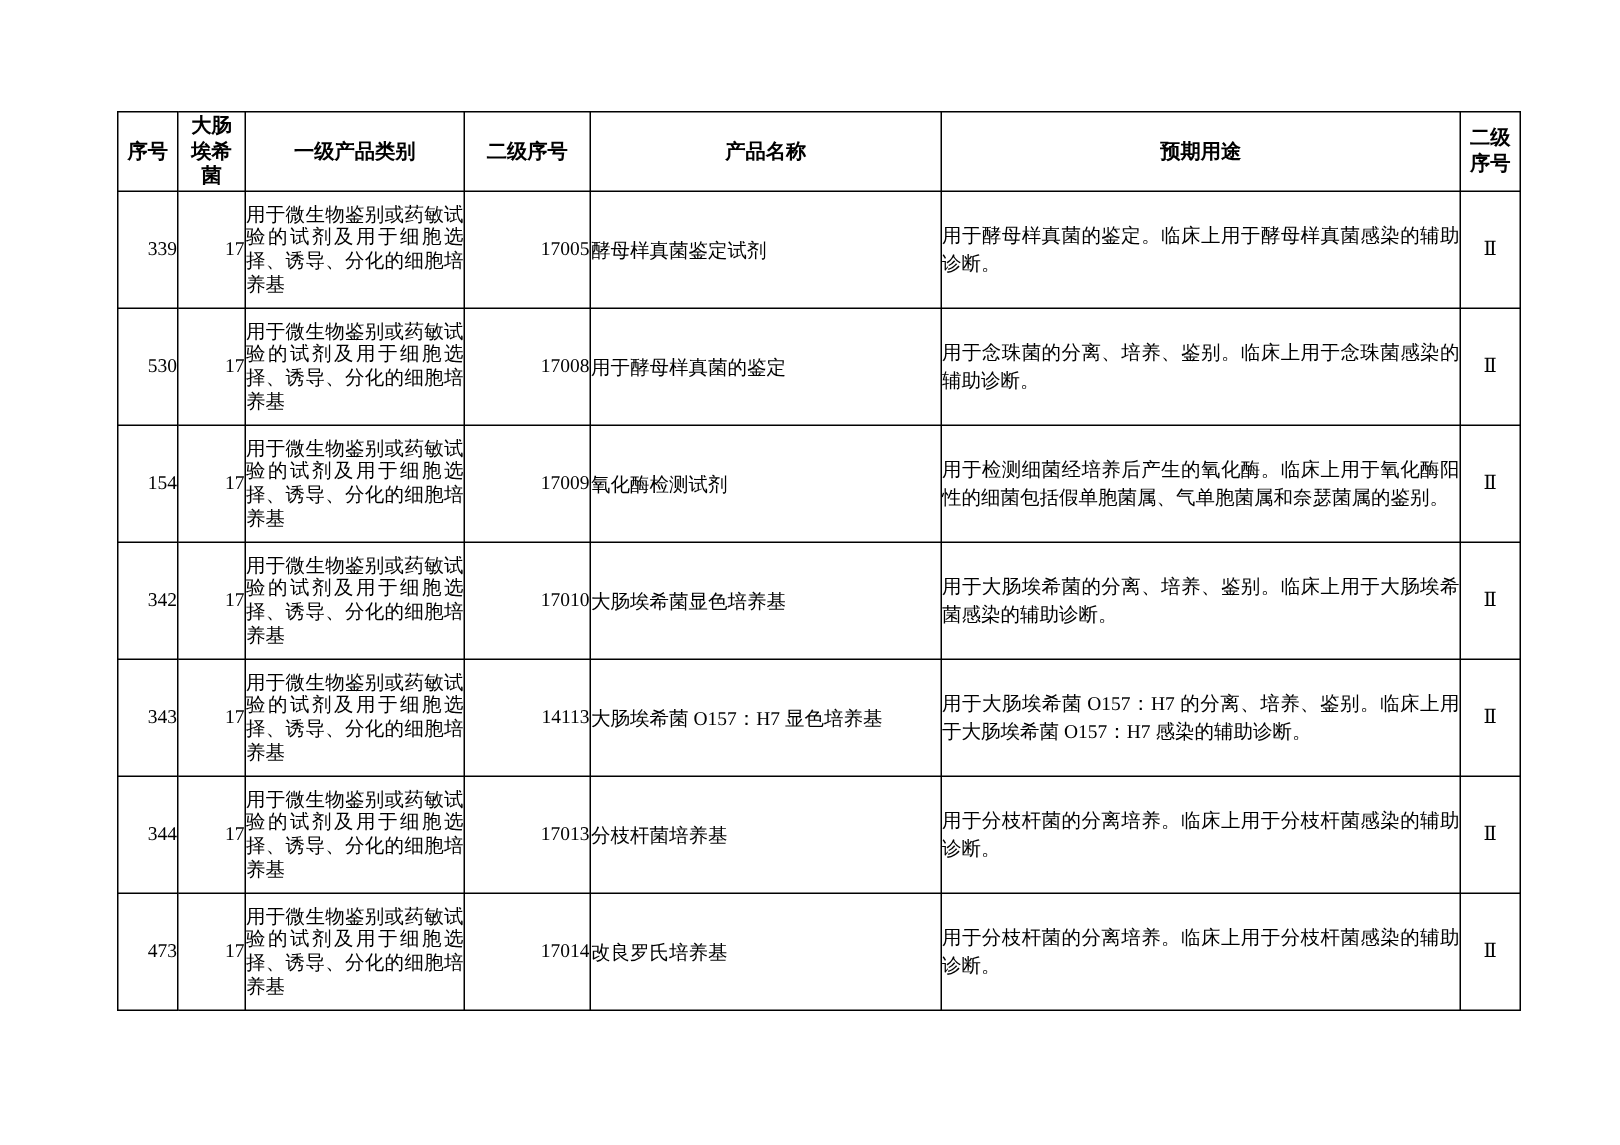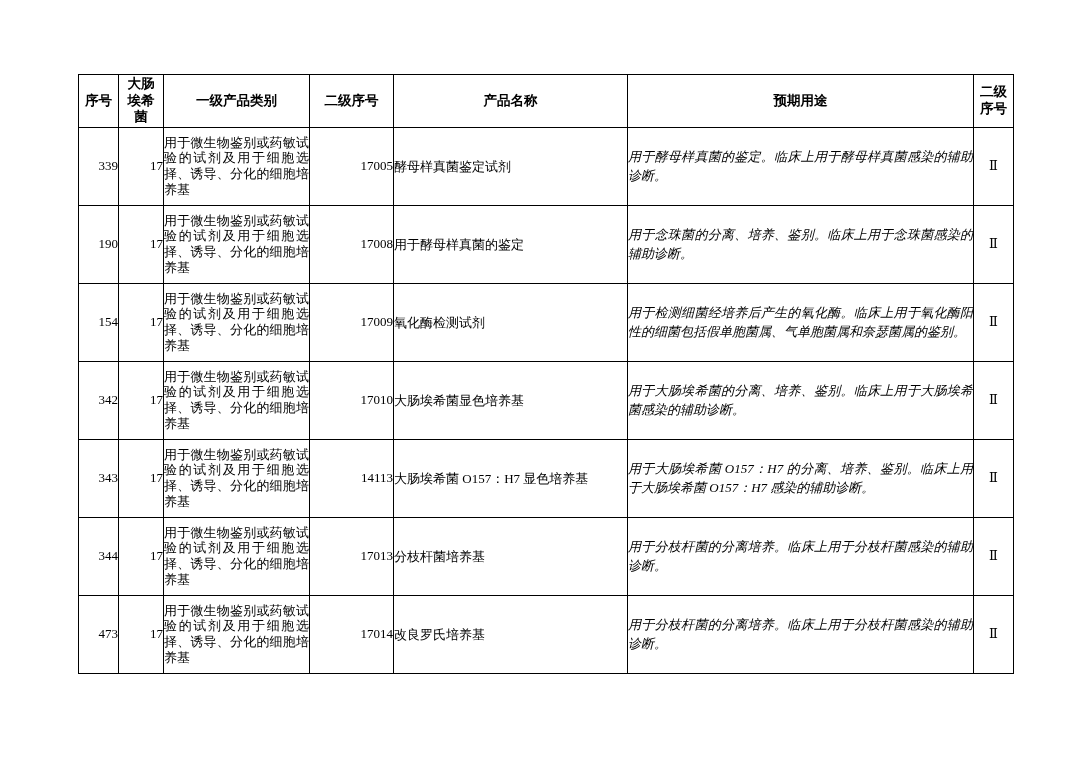--- a/index.html
+++ b/index.html
@@ -52,21 +52,20 @@
   td.name-cell {
     padding: 0 6px 0 9px;
     line-height: 19px;
     text-align: left;
     margin-left: 29px;
   }
   td.use-cell {
     padding: 0 6px 0 8px;
     line-height: 19.5px;
     text-align: justify;
-    font-style: italic;
   }
   td.class-cell {
     text-align: center;
     font-size: 13.5px;
   }
 </style>
 </head>
 <body>
 
 <div class="doc-page">
@@ -95,21 +94,21 @@
       <tr class="body-row">
         <td class="c-center">339</td>
         <td class="c-center">17</td>
         <td class="cat-cell">用于微生物鉴别或药敏试验的试剂及用于细胞选择、诱导、分化的细胞培养基</td>
         <td class="c-center">17005</td>
         <td class="name-cell">酵母样真菌鉴定试剂</td>
         <td class="use-cell">用于酵母样真菌的鉴定。临床上用于酵母样真菌感染的辅助诊断。</td>
         <td class="class-cell">Ⅱ</td>
       </tr>
       <tr class="body-row">
-        <td class="c-center">190</td>
+        <td class="c-center">530</td>
         <td class="c-center">17</td>
         <td class="cat-cell">用于微生物鉴别或药敏试验的试剂及用于细胞选择、诱导、分化的细胞培养基</td>
         <td class="c-center">17008</td>
         <td class="name-cell">用于酵母样真菌的鉴定</td>
         <td class="use-cell">用于念珠菌的分离、培养、鉴别。临床上用于念珠菌感染的辅助诊断。</td>
         <td class="class-cell">Ⅱ</td>
       </tr>
       <tr class="body-row">
         <td class="c-center">154</td>
         <td class="c-center">17</td>

